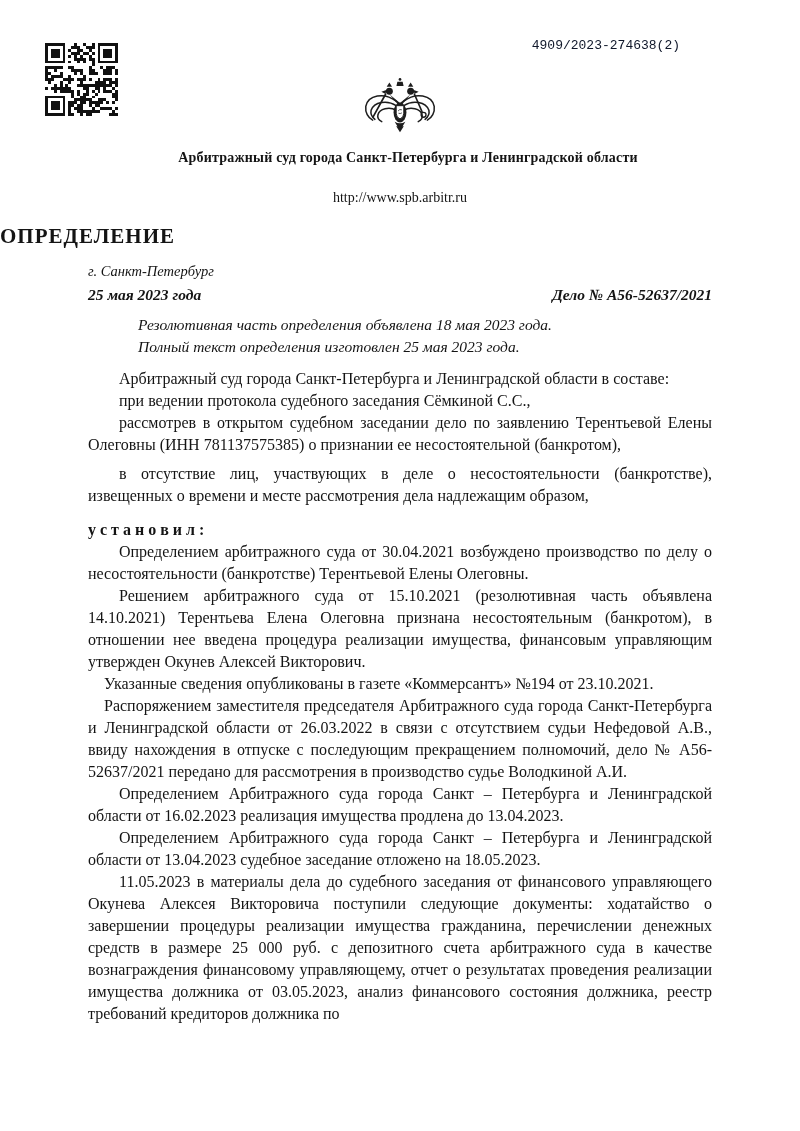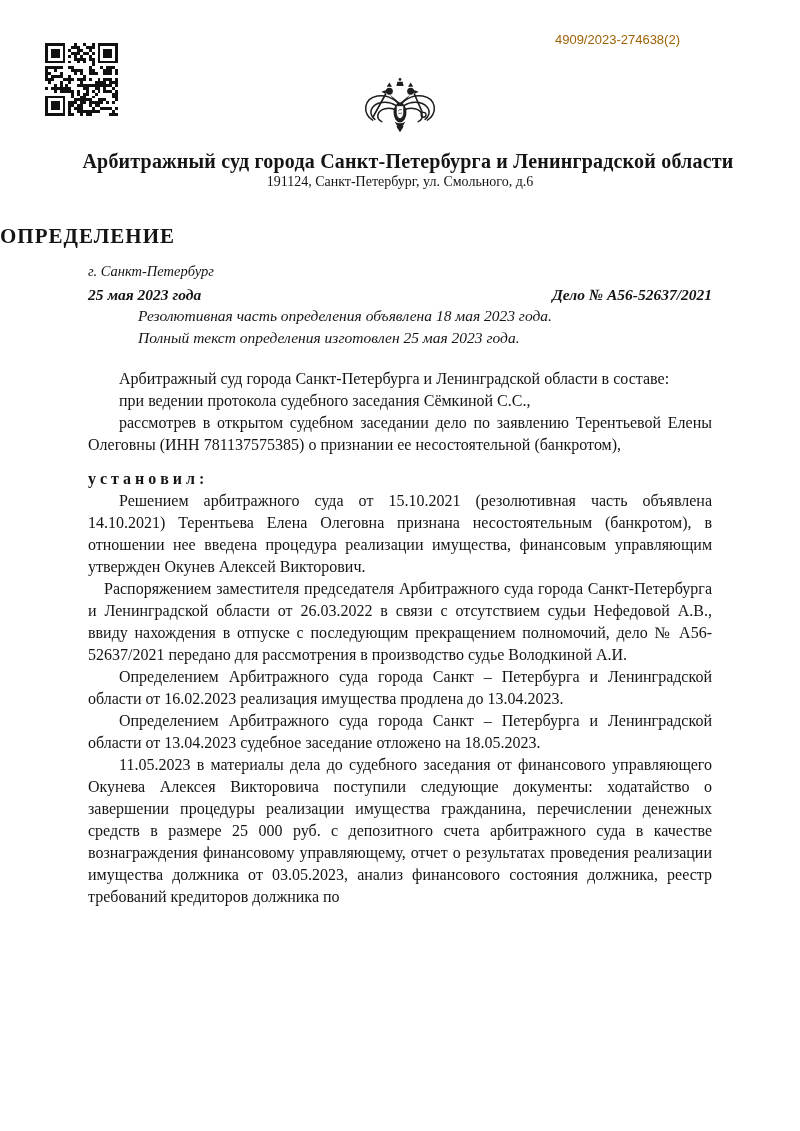--- a/index.html
+++ b/index.html
@@ -7,41 +7,41 @@
     position:relative;
     width:800px;height:1131px;
     background:#ffffff;
     overflow:hidden;
     font-family:"Liberation Serif","DejaVu Serif",serif;
     color:#141414;
   }
   
   .qr{position:absolute;left:45px;top:43px;width:73px;height:73px;}
   .doc-number{
-    position:absolute;top:32px;right:120px;
-    font-family:Liberation Sans, sans-serif;
-    font-size:13px;color:#a16207;
+    position:absolute;top:38px;right:120px;
+    font-family:Liberation Mono, monospace;
+    font-size:13px;color:#0f172a;
   }
   .emblem{position:absolute;left:0;right:0;top:76px;text-align:center;line-height:0;}
   .court-name{
     position:absolute;left:16px;right:0;top:150px;
-    text-align:center;font-weight:bold;font-size:20px;letter-spacing:.2px;
+    text-align:center;font-weight:bold;font-size:14px;letter-spacing:.2px;
   }
   .court-address{position:absolute;left:0;right:0;top:174px;text-align:center;font-size:14px;}
   .court-site{position:absolute;left:0;right:0;top:190px;text-align:center;font-size:14px;}
   .doc-title{
     position:absolute;left:0;right:0;top:224px;
     text-align:left;font-weight:bold;font-size:21px;letter-spacing:1px;
   }
   
   .meta{position:absolute;left:88px;right:88px;top:261px;font-size:15px;line-height:21px;}
   .meta .city{font-style:italic;font-size:14.5px;}
   .meta .row{display:flex;justify-content:space-between;font-weight:bold;font-style:italic;font-size:15.5px;margin-top:2px;}
   .meta p{margin:0;font-style:italic;font-size:15.5px;text-indent:50px;line-height:22px;}
-  .meta p.first{margin-top:0;}
+  .meta p.first{margin-top:9px;}
   
   .bodytext{
     position:absolute;left:88px;right:88px;top:368px;
     font-size:16px;line-height:22px;
     text-align:justify;
   }
   .bodytext p{margin:0;}
   .ind{text-indent:31px;}
   .ind-sm{text-indent:16px;}
   .bold{font-weight:bold;}
@@ -423,39 +423,42 @@
         <path d="M48,60 l7,12 7,-12 q-7,4.5 -14,0 z"></path>
         <path d="M50,66 l5,8 5,-8 z"></path>
       </g>
 
       <path d="M50,39 h10 v10 q0,5.5 -5,7.5 q-5,-2 -5,-7.5 z" fill="#ffffff" stroke="#1d1d1d" stroke-width="1.3"></path>
       <path d="M52.5,46 q2,-3 5,-1.5 M53,49 q2.5,1 4.5,-.5" stroke="#1d1d1d" stroke-width="1" fill="none"></path>
     </svg>
   </div>
 
   <div class="court-name">Арбитражный суд города Санкт-Петербурга и Ленинградской области</div>
-  <div class="court-address">191124, Санкт-Петербург, ул. Смольного, д.6</div>
+  <div class="court-site">http://www.spb.arbitr.ru</div>
 
   <div class="doc-title">ОПРЕДЕЛЕНИЕ</div>
 
   <div class="meta">
     <div class="city">г. Санкт-Петербург</div>
     <div class="row">
       <span>25 мая 2023 года</span>
       <span>Дело № А56-52637/2021</span>
     </div>
     <p class="first">Резолютивная часть определения объявлена 18 мая 2023 года.</p>
     <p>Полный текст определения изготовлен 25 мая 2023 года.</p>
   </div>
 
   <div class="bodytext">
     <p class="ind">Арбитражный суд города Санкт-Петербурга и Ленинградской области в составе:</p>
     <p class="ind">при ведении протокола судебного заседания Сёмкиной С.С.,</p>
     <p class="ind">рассмотрев в открытом судебном заседании дело по заявлению Терентьевой Елены Олеговны (ИНН 781137575385) о признании ее несостоятельной (банкротом),</p>
+    <p class="ind gap">в отсутствие лиц, участвующих в деле о несостоятельности (банкротстве), извещенных о времени и месте рассмотрения дела надлежащим образом,</p>
     <p class="ustanovil">у с т а н о в и л :</p>
+    <p class="ind">Определением арбитражного суда от 30.04.2021 возбуждено производство по делу о несостоятельности (банкротстве) Терентьевой Елены Олеговны.</p>
     <p class="ind">Решением арбитражного суда от 15.10.2021 (резолютивная часть объявлена 14.10.2021) Терентьева Елена Олеговна признана несостоятельным (банкротом), в отношении нее введена процедура реализации имущества, финансовым управляющим утвержден Окунев Алексей Викторович.</p>
+    <p class="ind-sm">Указанные сведения опубликованы в газете «Коммерсантъ» №194 от 23.10.2021.</p>
     <p class="ind-sm">Распоряжением заместителя председателя Арбитражного суда города Санкт-Петербурга и Ленинградской области от 26.03.2022 в связи с отсутствием судьи Нефедовой А.В., ввиду нахождения в отпуске с последующим прекращением полномочий, дело № А56-52637/2021 передано для рассмотрения в производство судье Володкиной А.И.</p>
     <p class="ind">Определением Арбитражного суда города Санкт – Петербурга и Ленинградской области от 16.02.2023 реализация имущества продлена до 13.04.2023.</p>
     <p class="ind">Определением Арбитражного суда города Санкт – Петербурга и Ленинградской области от 13.04.2023 судебное заседание отложено на 18.05.2023.</p>
     <p class="ind">11.05.2023 в материалы дела до судебного заседания от финансового управляющего Окунева Алексея Викторовича поступили следующие документы: ходатайство о завершении процедуры реализации имущества гражданина, перечислении денежных средств в размере 25 000 руб. с депозитного счета арбитражного суда в качестве вознаграждения финансовому управляющему, отчет о результатах проведения реализации имущества должника от 03.05.2023, анализ финансового состояния должника, реестр требований кредиторов должника по</p>
   </div>
 
 </div>
 
 </body></html>

